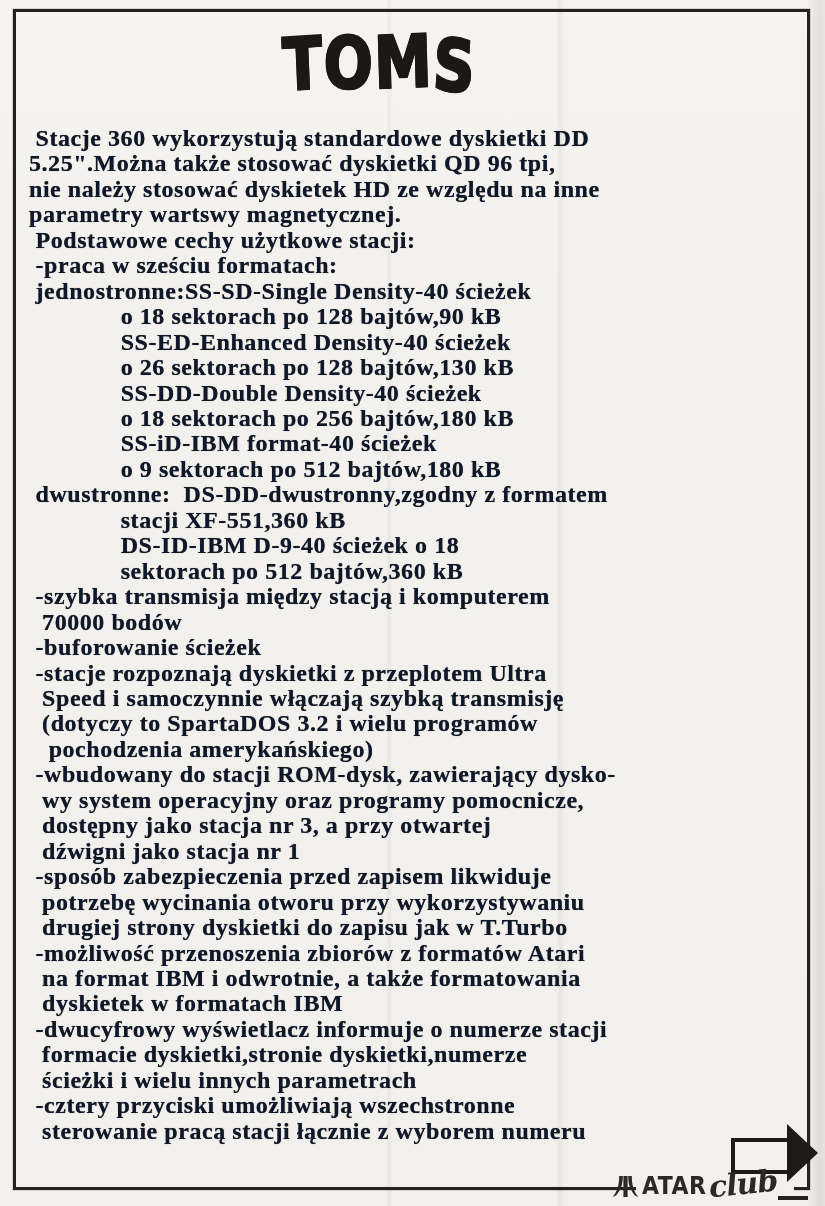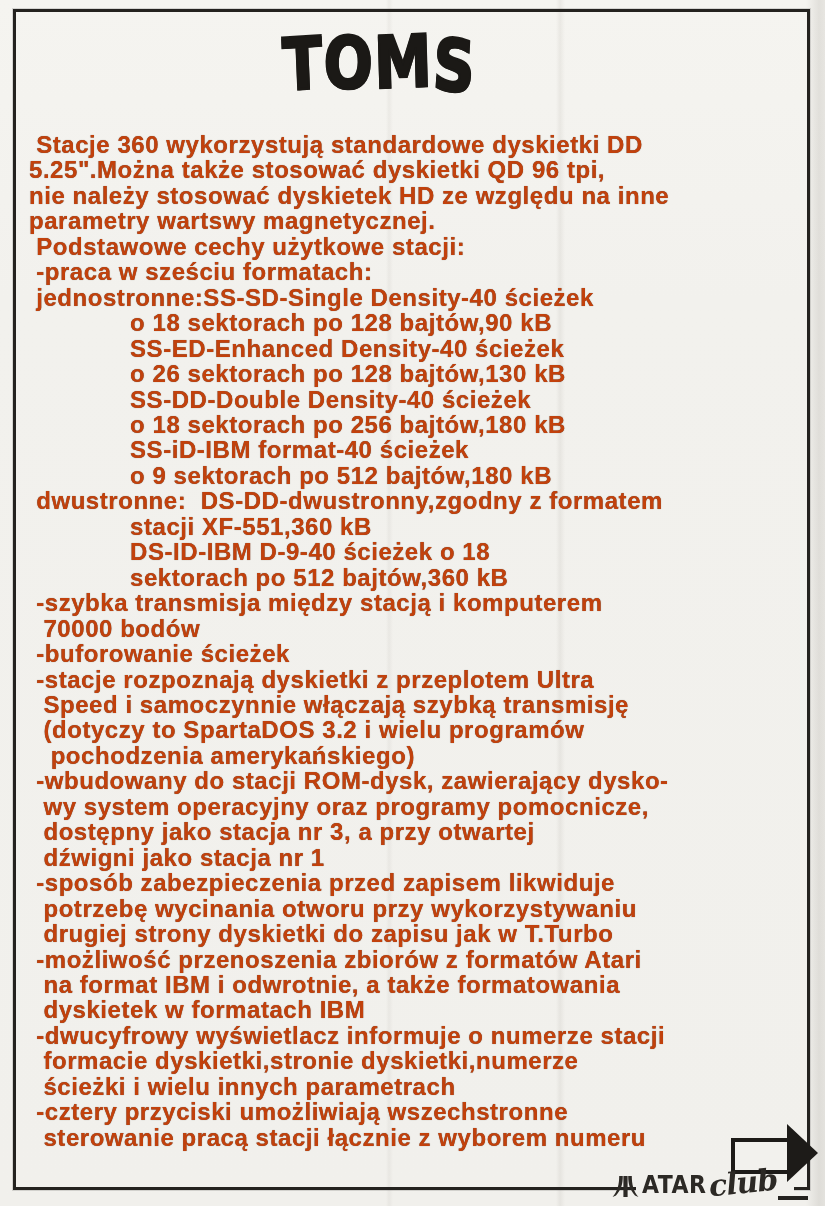--- a/index.html
+++ b/index.html
@@ -41,38 +41,38 @@
     display:inline-block;
     -webkit-text-stroke:2.5px #1b1916;
     text-shadow:0 0 1px #1b1916, 1px 1px 0 #1b1916, -1px 1px 0 #1b1916;
   }
   .toms .l0{transform:rotate(-3deg) translateY(1px);}
   .toms .l1{transform:rotate(2deg);}
   .toms .l2{transform:rotate(-2deg) translateY(-1px);}
   .toms .l3{transform:rotate(4deg) translateY(3px);}
   
   .doc{
-    position:absolute;left:29px;top:132px;
-    font-family:Liberation Sans, sans-serif;
+    position:absolute;left:29px;top:126px;
+    font-family:Liberation Serif, serif;
     font-weight:bold;
     font-size:24px;
     line-height:25.45px;
     letter-spacing:0.55px;
-    color:#c2410c;
+    color:#0f172a;
     white-space:pre;
     text-shadow:0 0 0.7px rgba(48,45,40,0.85);
   }
   
   .border-mask{
     position:absolute;left:636px;top:1182px;width:158px;height:12px;
     background:#f1f0ec;
   }
   .brand{
     position:absolute;left:612px;top:1172px;
-    display:flex;align-items:flex-start;
+    display:flex;align-items:center;
     color:#2c2925;
     z-index:3;
   }
   .fuji{margin-top:4px;margin-right:3px;}
   .fuji path, .fuji rect{fill:#2c2925;}
   .brand-prefix{
     font-family:"DejaVu Sans", sans-serif;
     font-weight:bold;
     font-size:25px;line-height:25px;
     letter-spacing:0.5px;

